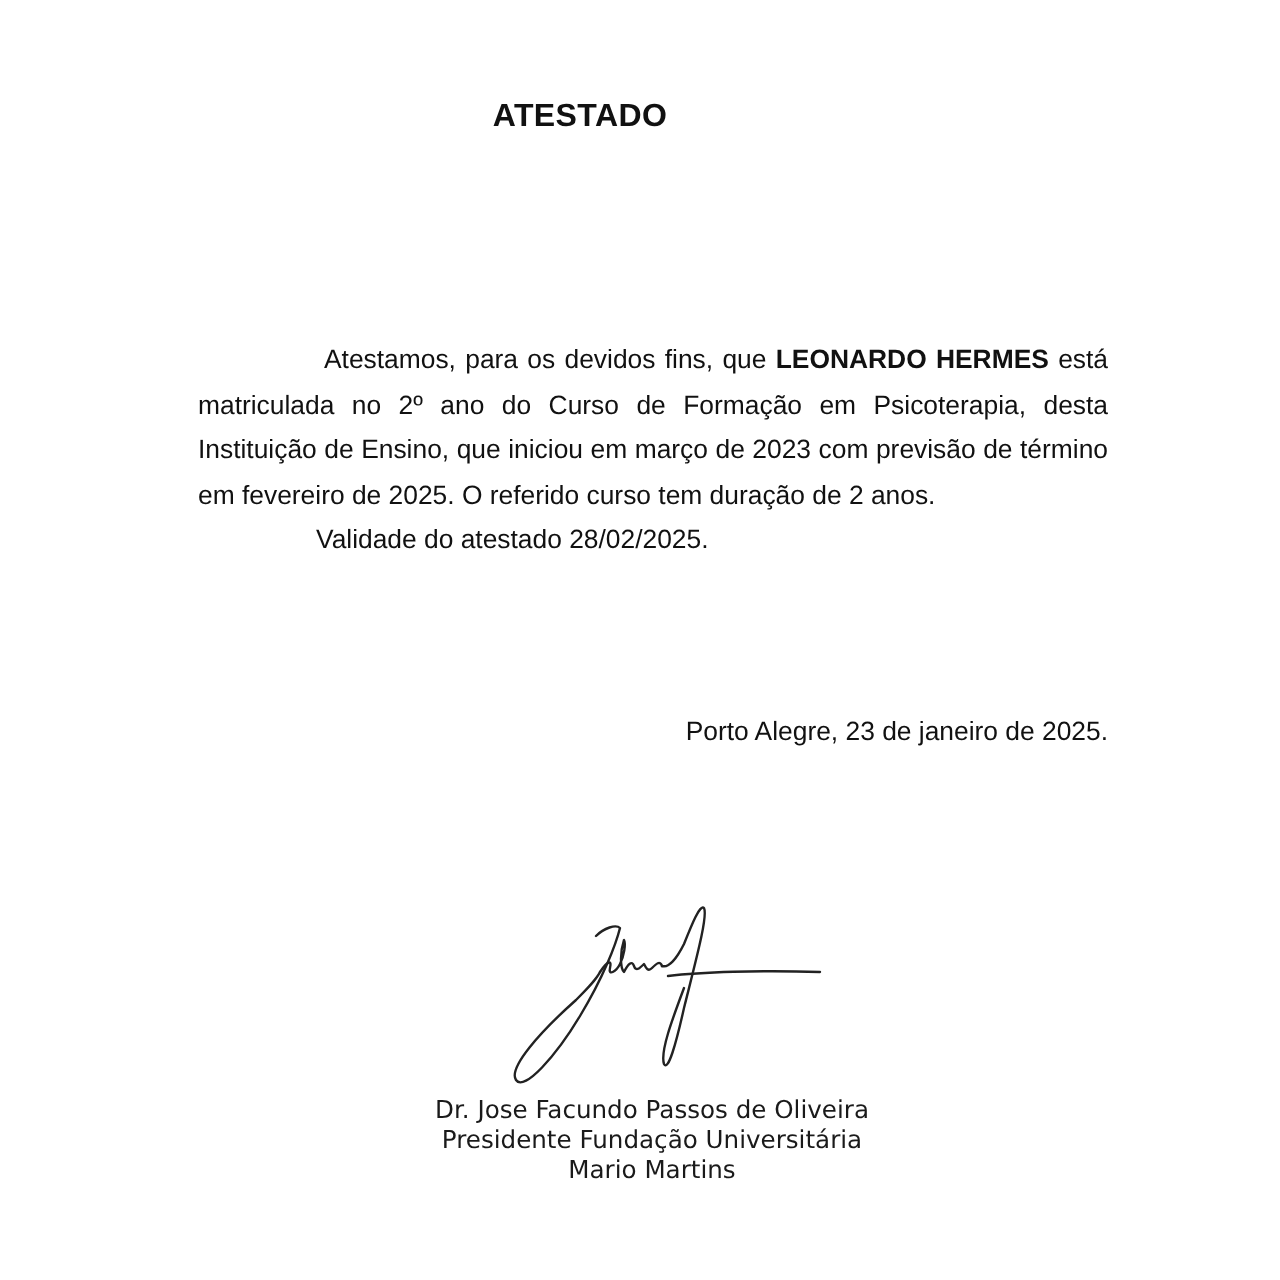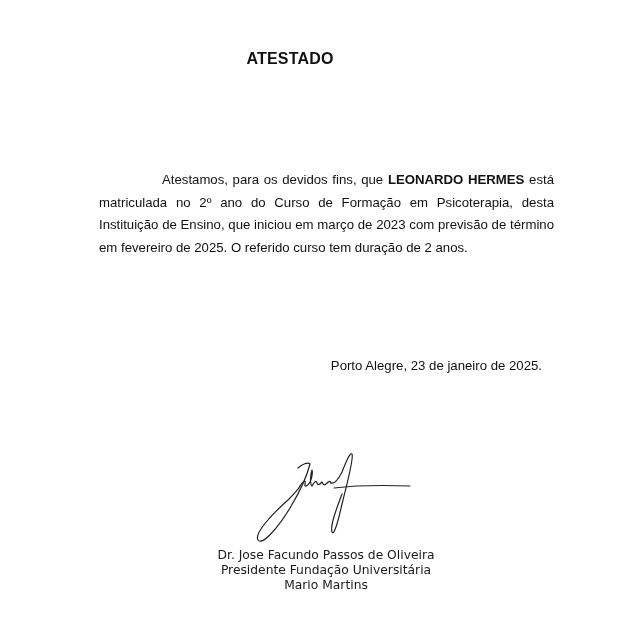--- a/index.html
+++ b/index.html
@@ -37,21 +37,21 @@
     }
     .body-text p {
       margin: 0;
     }
     .indent-1 { text-indent: 63px; }
     .indent-2 { text-indent: 59px; }
     .name { font-weight: bold; }
     .place-date {
       position: absolute;
       top: 358px;
-      right: 98px;
+      right: 86px;
       font-size: 13.2px;
       text-align: center;
     }
     .signature {
       position: absolute;
       top: 450px;
       left: 250px;
       width: 170px;
       height: 100px;
     }
@@ -69,20 +69,21 @@
     .signer div { white-space: nowrap; }
   </style>
 </head>
 <body>
 
 <div>
   <div class="title">ATESTADO</div>
 
   <div class="body-text">
     <p class="indent-1"><span>Atestamos, para os devidos fins, que </span><span class="name">LEONARDO HERMES</span><span> está matriculada no 2º ano do Curso de Formação em Psicoterapia, desta Instituição de Ensino, que iniciou em março de 2023 com previsão de término em fevereiro de 2025. O referido curso tem duração de 2 anos.</span></p>
+    <p class="indent-2">Validade do atestado 28/02/2025.</p>
   </div>
 
   <div class="place-date">Porto Alegre, 23 de janeiro de 2025.</div>
 
   <svg class="signature" viewBox="0 0 170 100" fill="none" stroke="#222" stroke-width="1.2" stroke-linecap="round" stroke-linejoin="round">
     <path d="M48 18 C52 14, 58 12, 60 14 C58 22, 52 38, 40 58 C28 78, 12 96, 8 90 C4 84, 20 66, 38 50 C44 44, 48 40, 50 36"></path>
     <path d="M50 36 C54 30, 56 30, 55 34 C54 38, 58 36, 60 32 C62 28, 63 22, 62 20 C60 26, 60 34, 62 36 C64 32, 66 30, 67 33 C68 36, 70 34, 72 32 C73 34, 74 36, 76 34 C78 32, 80 30, 81 33"></path>
     <path d="M81 33 C84 34, 88 30, 92 22 C96 12, 100 2, 102 4 C104 8, 98 30, 92 54 C88 72, 84 86, 82 82 C80 76, 86 60, 92 44"></path>
     <path d="M84 38 C100 36, 130 35, 160 36"></path>
   </svg>

